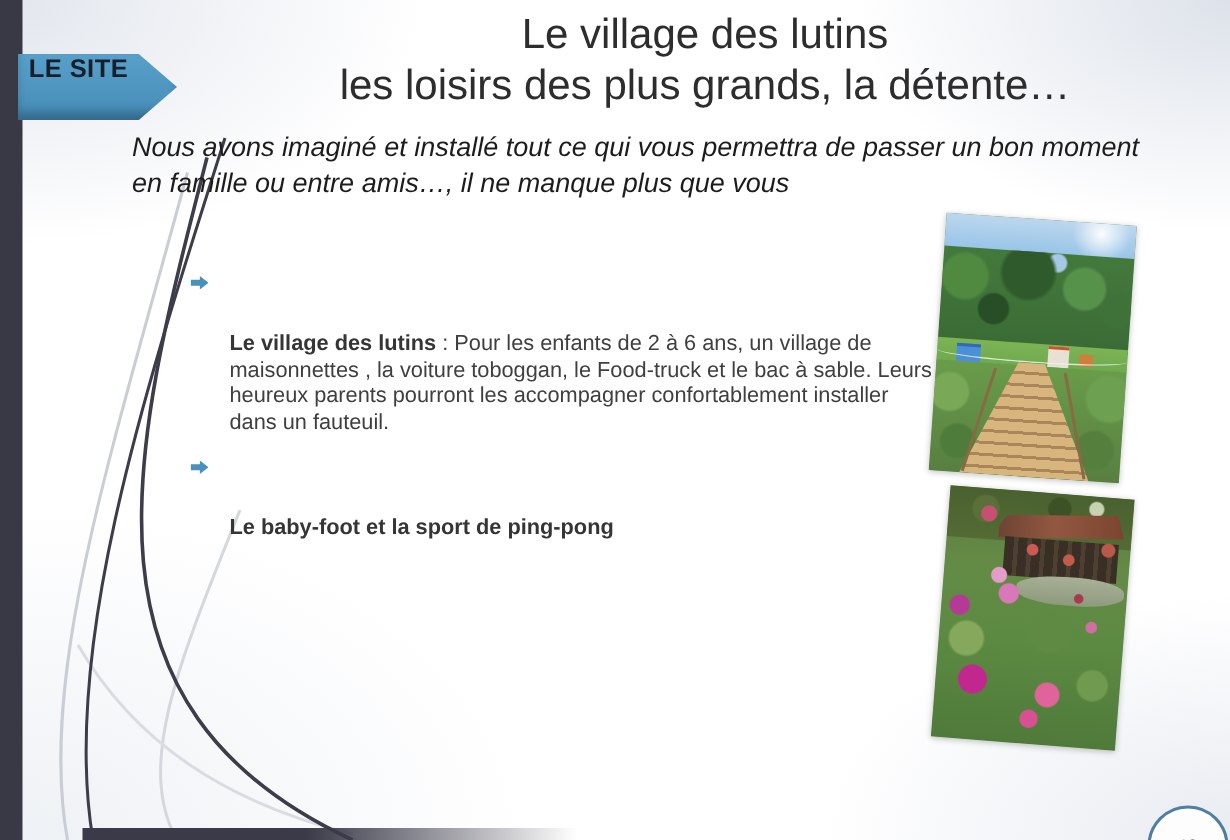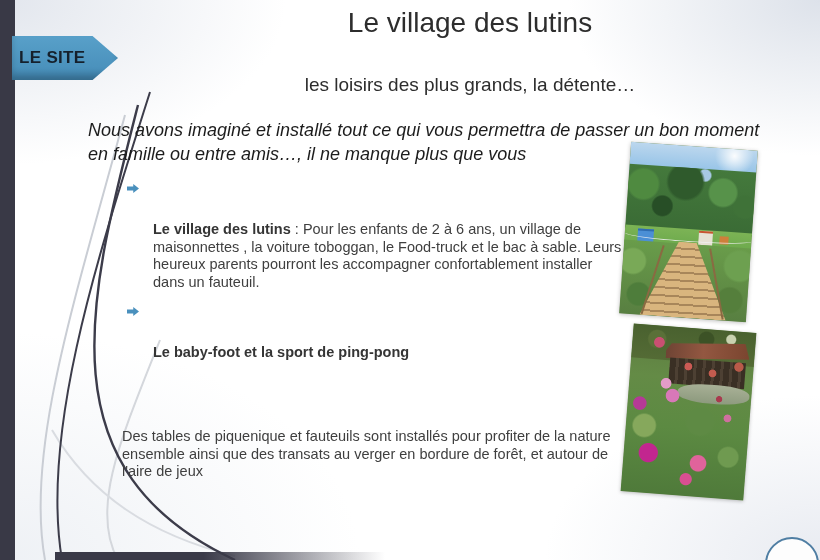--- a/index.html
+++ b/index.html
@@ -18,33 +18,33 @@
   
   .swoosh{position:absolute; left:0; top:0; pointer-events:none;}
   
   .bottom-band{position:absolute; left:55px; bottom:0; width:330px; height:8px;
     background:linear-gradient(90deg,#3a3a48 0%,#3a3a48 45%,rgba(58,58,72,0) 100%);}
   
   .banner{
     position:absolute; left:12px; top:36px; width:106px; height:44px;
     background:linear-gradient(180deg,#58a0c9 0%,#4b92bd 70%,#3f81aa 100%);
     clip-path:polygon(0 0, 76% 0, 100% 50%, 76% 100%, 0 100%);
-    display:flex; align-items:center; box-shadow:inset 0 -5px 6px rgba(0,0,0,.18);
+    display:flex; align-items:flex-start; box-shadow:inset 0 -5px 6px rgba(0,0,0,.18);
   }
   .banner span{
     display:block; width:76%; text-align:center;
     font-size:17px; font-weight:800; color:#15202c; letter-spacing:.3px;
   }
   
   .title{position:absolute; left:150px; top:6px; width:640px; text-align:center;
     color:#2d2d2d; font-weight:400;}
   .title .l1{font-size:28px; line-height:34px;}
-  .title .l2{font-size:19px; line-height:34px;margin-top:28px;}
+  .title .l2{font-size:28px; line-height:34px;}
   .intro{position:absolute; left:88px; top:86px; width:672px;
-    font-style:italic; font-size:18px; line-height:24px; color:#1c1c1c;margin-top:32px;}
+    font-style:italic; font-size:18px; line-height:24px; color:#1c1c1c;}
   
   .bullets{position:absolute; left:127px; top:180px; width:500px;}
   .bullet{display:flex; margin-bottom:12px;}
   .b-marker{
     flex:0 0 12px; width:12px; height:9px; margin:4px 14px 0 0;
     background:#4a90bd;
     clip-path:polygon(0 28%, 52% 28%, 52% 0, 100% 50%, 52% 100%, 52% 72%, 0 72%);
   }
   .b-text{font-size:14.5px; line-height:17.5px; color:#3f3f3f; width:474px;margin-top:41px;}
   .b-text b{color:#353535;}
@@ -160,21 +160,20 @@
     <div class="bullet">
       <span class="b-marker"></span>
       <span class="b-text"><b>Le village des lutins</b><span> : Pour les enfants de 2 à 6 ans, un village de maisonnettes , la voiture toboggan, le Food-truck et le bac à sable. Leurs heureux parents pourront les accompagner confortablement installer dans un fauteuil.</span></span>
     </div>
     <div class="bullet">
       <span class="b-marker"></span>
       <span class="b-text"><b>Le baby-foot et la sport de ping-pong</b><span></span></span>
     </div>
   </div>
 
-  <div class="footer-par">Des tables de piquenique et fauteuils sont installés pour profiter de la nature ensemble ainsi que des transats au verger en bordure de forêt, et autour de l'aire de jeux</div>
 
   <div class="photo photo1">
     <div class="p1-sky"></div>
     <div class="p1-trees"></div>
     <div class="p1-lawn"></div>
     <div class="p1-house-blue"></div>
     <div class="p1-house-cream"></div>
     <div class="p1-house-orange"></div>
     <div class="p1-rope"></div>
     <div class="p1-fore"></div>

